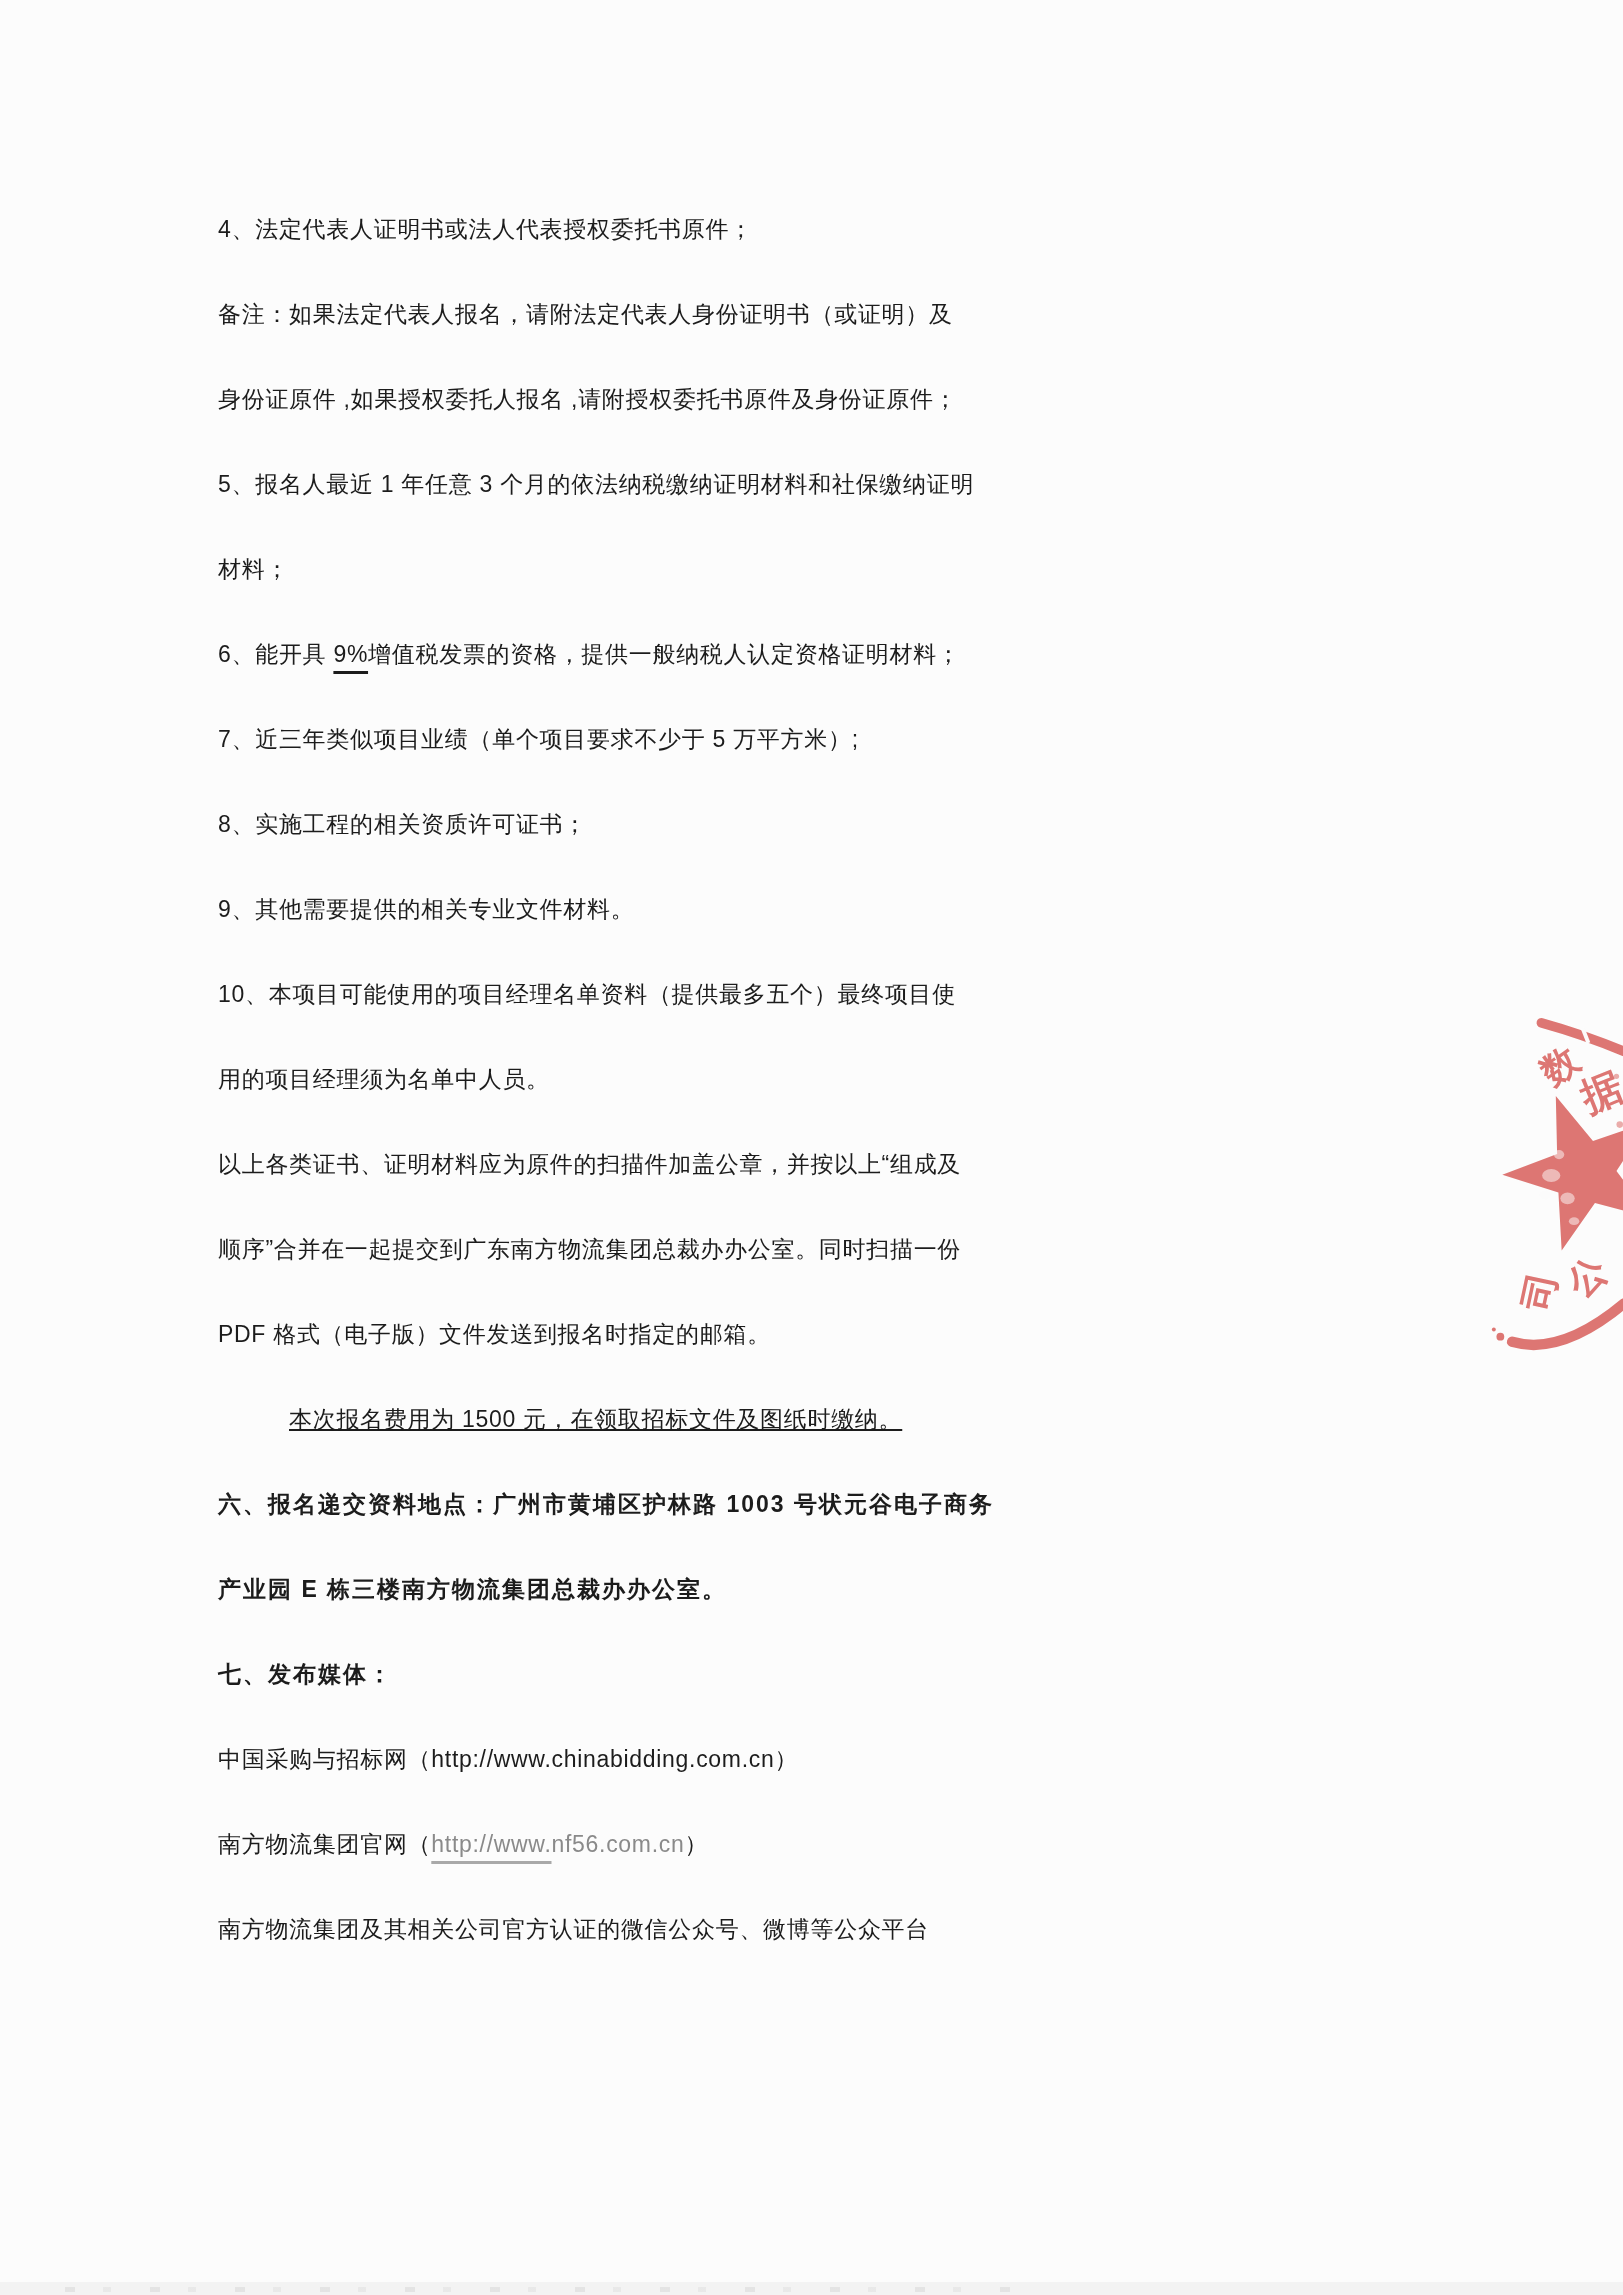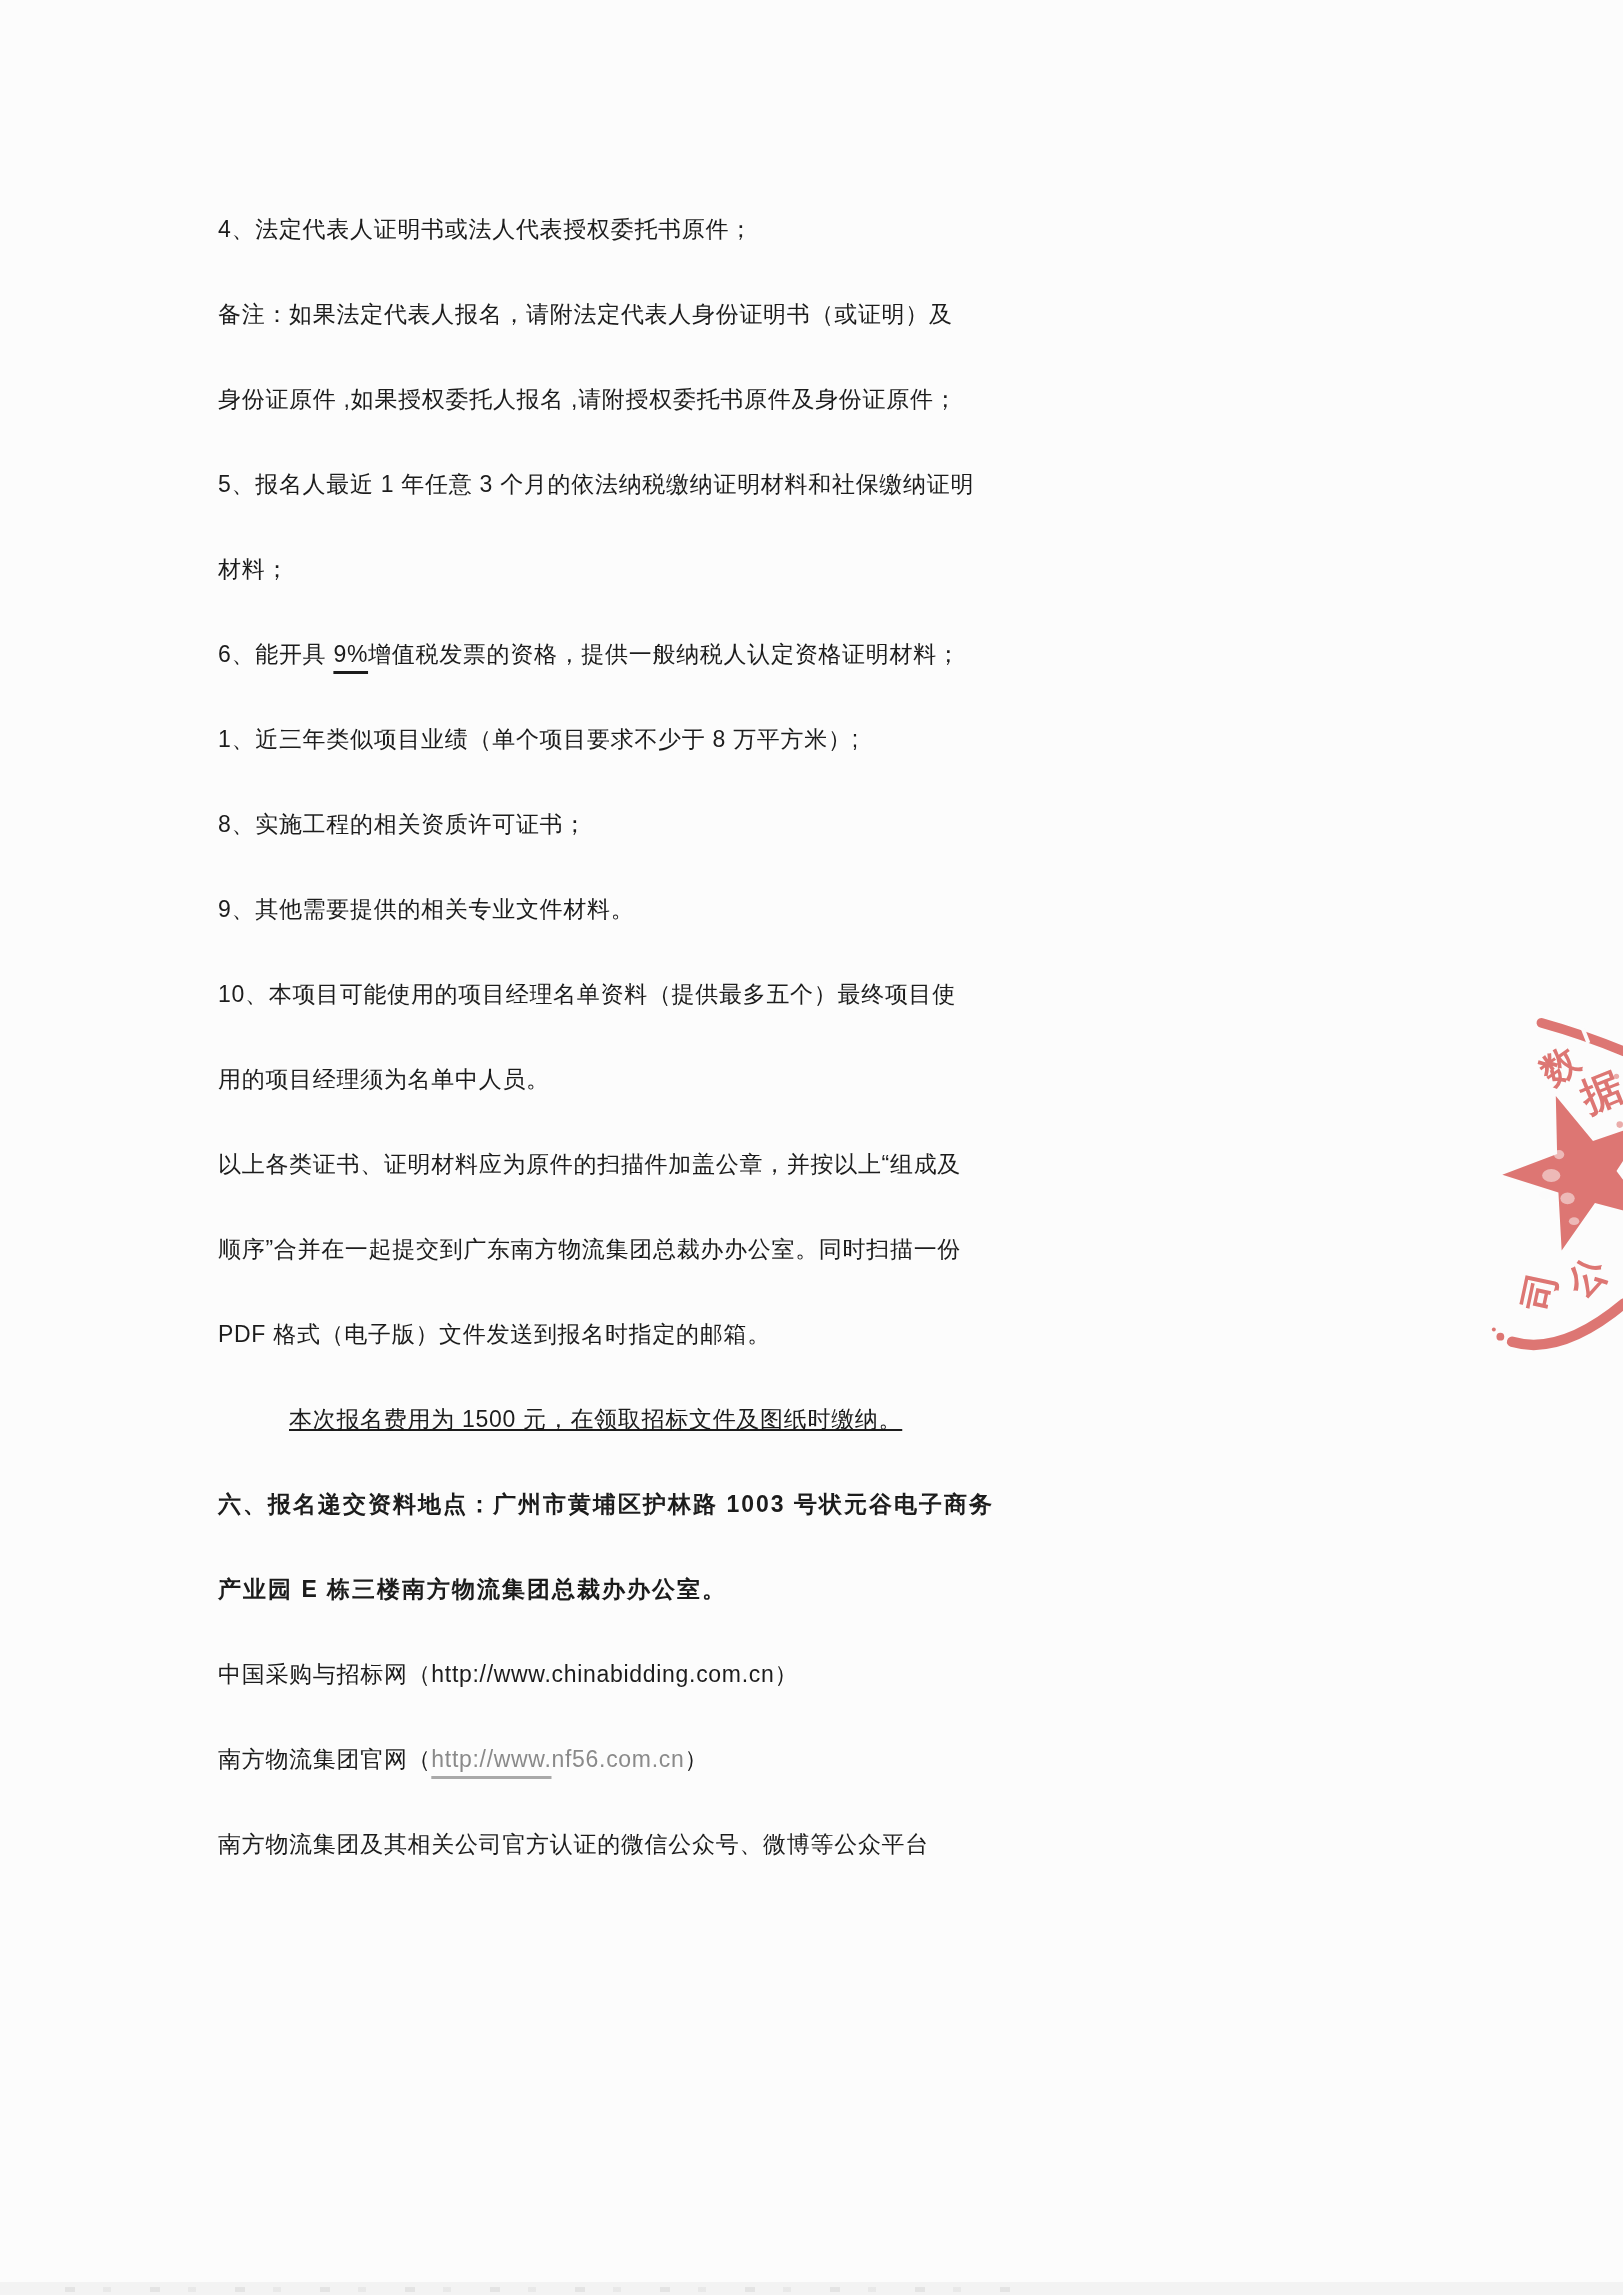--- a/index.html
+++ b/index.html
@@ -68,31 +68,32 @@
 
 <div class="page">
 
   <div class="text-block">
       <div class="line"><span>4、法定代表人证明书或法人代表授权委托书原件；</span></div>
       <div class="line"><span>备注：如果法定代表人报名，请附法定代表人身份证明书（或证明）及</span></div>
       <div class="line"><span>身份证原件 ,如果授权委托人报名 ,请附授权委托书原件及身份证原件；</span></div>
       <div class="line"><span>5、报名人最近 1 年任意 3 个月的依法纳税缴纳证明材料和社保缴纳证明</span></div>
       <div class="line"><span>材料；</span></div>
       <div class="line"><span>6、能开具 </span><span class="u">9%</span><span>增值税发票的资格，提供一般纳税人认定资格证明材料；</span></div>
-      <div class="line"><span>1、近三年类似项目业绩（单个项目要求不少于 8 万平方米）;</span></div>
+      <div class="line"><span>7、近三年类似项目业绩（单个项目要求不少于 5 万平方米）;</span></div>
       <div class="line"><span>8、实施工程的相关资质许可证书；</span></div>
       <div class="line"><span>9、其他需要提供的相关专业文件材料。</span></div>
       <div class="line"><span>10、本项目可能使用的项目经理名单资料（提供最多五个）最终项目使</span></div>
       <div class="line"><span>用的项目经理须为名单中人员。</span></div>
       <div class="line"><span>以上各类证书、证明材料应为原件的扫描件加盖公章，并按以上“组成及</span></div>
       <div class="line"><span>顺序”合并在一起提交到广东南方物流集团总裁办办公室。同时扫描一份</span></div>
       <div class="line"><span>PDF 格式（电子版）文件发送到报名时指定的邮箱。</span></div>
       <div class="line indent"><span>本次报名费用为 1500 元，在领取招标文件及图纸时缴纳。</span></div>
       <div class="line bold"><span>六、报名递交资料地点：广州市黄埔区护林路 1003 号状元谷电子商务</span></div>
       <div class="line bold"><span>产业园 E 栋三楼南方物流集团总裁办办公室。</span></div>
+      <div class="line bold"><span>七、发布媒体：</span></div>
       <div class="line"><span>中国采购与招标网（http://www.chinabidding.com.cn）</span></div>
       <div class="line"><span>南方物流集团官网（</span><span class="u gray">http://www.</span><span class="gray">nf56.com.cn</span><span>）</span></div>
       <div class="line"><span>南方物流集团及其相关公司官方认证的微信公众号、微博等公众平台</span></div>
     </div>
 
   <svg class="stamp-svg" viewBox="0 0 210 600" xmlns="http://www.w3.org/2000/svg">
     <g opacity="0.86">
 
       <path d="M 85 66 Q 150 84 212 110" fill="none" stroke="var(--stamp-color)" stroke-width="15" stroke-linecap="round"></path>
       <line x1="148" y1="74" x2="157" y2="97" stroke="var(--page-bg)" stroke-width="6"></line>

